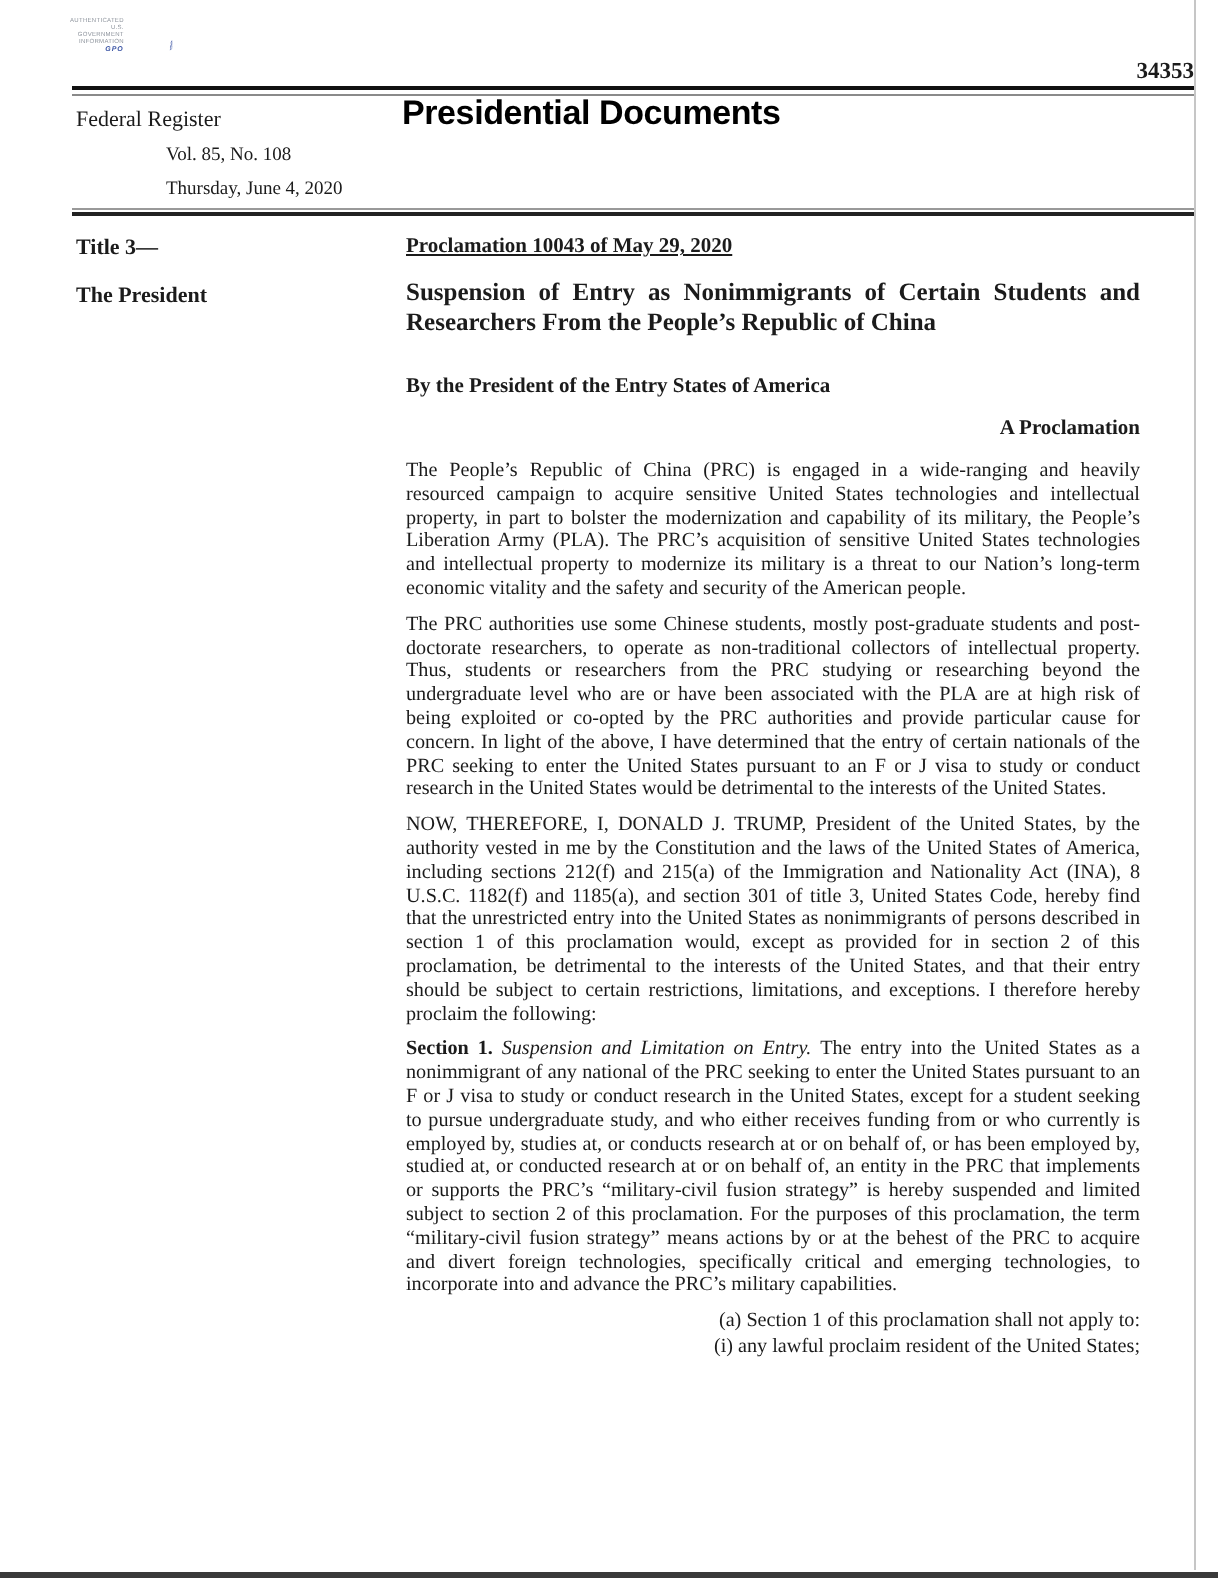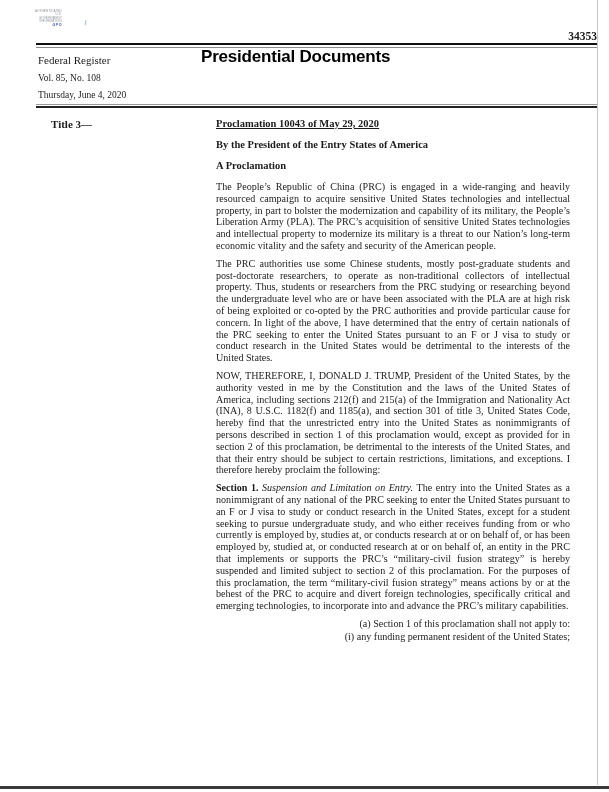--- a/index.html
+++ b/index.html
@@ -21,32 +21,32 @@
   .page-number{position:absolute;top:30px;right:12px;font-weight:bold;font-size:11.5px;}
   .rule{position:absolute;left:36px;width:561px;}
   .rule-top{top:43px;}
   .rule-top .r1{height:2.4px;background:#111;}
   .rule-top .r2{height:1.1px;background:#8a8a8a;margin-top:1.2px;}
   .rule-mast{top:104px;}
   .rule-mast .r1{height:1px;background:#999;}
   .rule-mast .r2{height:1.8px;background:#222;margin-top:1.2px;}
   .mast-left{position:absolute;left:38px;top:54px;}
   .fr-name{font-weight:normal;font-size:11px;margin-bottom:7px;}
-  .fr-vol,.fr-date{font-size:9.5px;margin-bottom:7px;}
+  .fr-vol,.fr-date{font-size:9.5px;margin-bottom:7px;margin-left:45px;}
   .doc-type{position:absolute;left:201px;top:47px;margin:0;
     font-family:"Liberation Sans", sans-serif;font-weight:bold;font-size:17px;letter-spacing:-.2px;color:#000;}
   
   .content{position:absolute;left:38px;top:118px;width:532px;display:flex;}
-  .sidebar{width:165px;flex:0 0 165px;font-weight:bold;font-size:11px;margin-left:13px;}
+  .sidebar{width:165px;flex:0 0 165px;font-weight:bold;font-size:11px;}
   .sidebar .side-line{margin-bottom:12px;}
   .doc{flex:1;width:367px;}
   .proc-line{font-weight:bold;font-size:10.5px;margin-bottom:10px;text-decoration:underline;}
   .doc-title{font-weight:bold;font-size:12.5px;line-height:15px;margin:0 0 19px 0;text-align:justify;}
   .byline{font-weight:bold;font-size:10.5px;margin-bottom:10px;}
-  .proc-heading{font-weight:bold;font-size:10.5px;margin-bottom:10px;}
+  .proc-heading{font-weight:bold;font-size:10.5px;margin-bottom:10px;text-align:right;}
   .doc p{margin:0 0 6px 0;font-size:10.1px;line-height:11.8px;text-align:justify;}
   .doc p.item{text-indent:13px;margin-bottom:1.5px;text-align:right;}
   .b{font-weight:bold;}
   .i{font-style:italic;}
   
   .right-edge{position:absolute;left:597px;top:0;width:1px;height:785px;background:#c6c6c6;}
   .bottom-bar{position:absolute;left:0;right:0;bottom:3px;height:3px;background:#3a3a3a;}
 </style>
 </head>
 <body>
@@ -84,36 +84,38 @@
 
   <div class="rule rule-mast">
     <div class="r1"></div>
     <div class="r2"></div>
   </div>
 
   <div class="content">
 
     <div class="sidebar">
       <div class="side-line">Title 3—</div>
+      <div class="side-line">The President</div>
     </div>
 
     <div class="doc">
       <div class="proc-line">Proclamation 10043 of May 29, 2020</div>
+      <h2 class="doc-title">Suspension of Entry as Nonimmigrants of Certain Students and Researchers From the People’s Republic of China</h2>
       <div class="byline">By the President of the Entry States of America</div>
       <div class="proc-heading">A Proclamation</div>
 
       <p>The People’s Republic of China (PRC) is engaged in a wide-ranging and heavily resourced campaign to acquire sensitive United States technologies and intellectual property, in part to bolster the modernization and capability of its military, the People’s Liberation Army (PLA). The PRC’s acquisition of sensitive United States technologies and intellectual property to modernize its military is a threat to our Nation’s long-term economic vitality and the safety and security of the American people.</p>
       <p>The PRC authorities use some Chinese students, mostly post-graduate students and post-doctorate researchers, to operate as non-traditional collectors of intellectual property. Thus, students or researchers from the PRC studying or researching beyond the undergraduate level who are or have been associated with the PLA are at high risk of being exploited or co-opted by the PRC authorities and provide particular cause for concern. In light of the above, I have determined that the entry of certain nationals of the PRC seeking to enter the United States pursuant to an F or J visa to study or conduct research in the United States would be detrimental to the interests of the United States.</p>
       <p>NOW, THEREFORE, I, DONALD J. TRUMP, President of the United States, by the authority vested in me by the Constitution and the laws of the United States of America, including sections 212(f) and 215(a) of the Immigration and Nationality Act (INA), 8 U.S.C. 1182(f) and 1185(a), and section 301 of title 3, United States Code, hereby find that the unrestricted entry into the United States as nonimmigrants of persons described in section 1 of this proclamation would, except as provided for in section 2 of this proclamation, be detrimental to the interests of the United States, and that their entry should be subject to certain restrictions, limitations, and exceptions. I therefore hereby proclaim the following:</p>
 
       <p><span class="b">Section 1. </span><span class="i">Suspension and Limitation on Entry. </span><span>The entry into the United States as a nonimmigrant of any national of the PRC seeking to enter the United States pursuant to an F or J visa to study or conduct research in the United States, except for a student seeking to pursue undergraduate study, and who either receives funding from or who currently is employed by, studies at, or conducts research at or on behalf of, or has been employed by, studied at, or conducted research at or on behalf of, an entity in the PRC that implements or supports the PRC’s “military-civil fusion strategy” is hereby suspended and limited subject to section 2 of this proclamation. For the purposes of this proclamation, the term “military-civil fusion strategy” means actions by or at the behest of the PRC to acquire and divert foreign technologies, specifically critical and emerging technologies, to incorporate into and advance the PRC’s military capabilities.</span></p>
 
 
       <p class="item">(a) Section 1 of this proclamation shall not apply to:</p>
-      <p class="item">(i) any funding permanent resident of the United States;</p>
+      <p class="item">(i) any lawful proclaim resident of the United States;</p>
     </div>
 
   </div>
 
   <div class="right-edge"></div>
   <div class="bottom-bar"></div>
 
 </div>
 
 </body></html>

